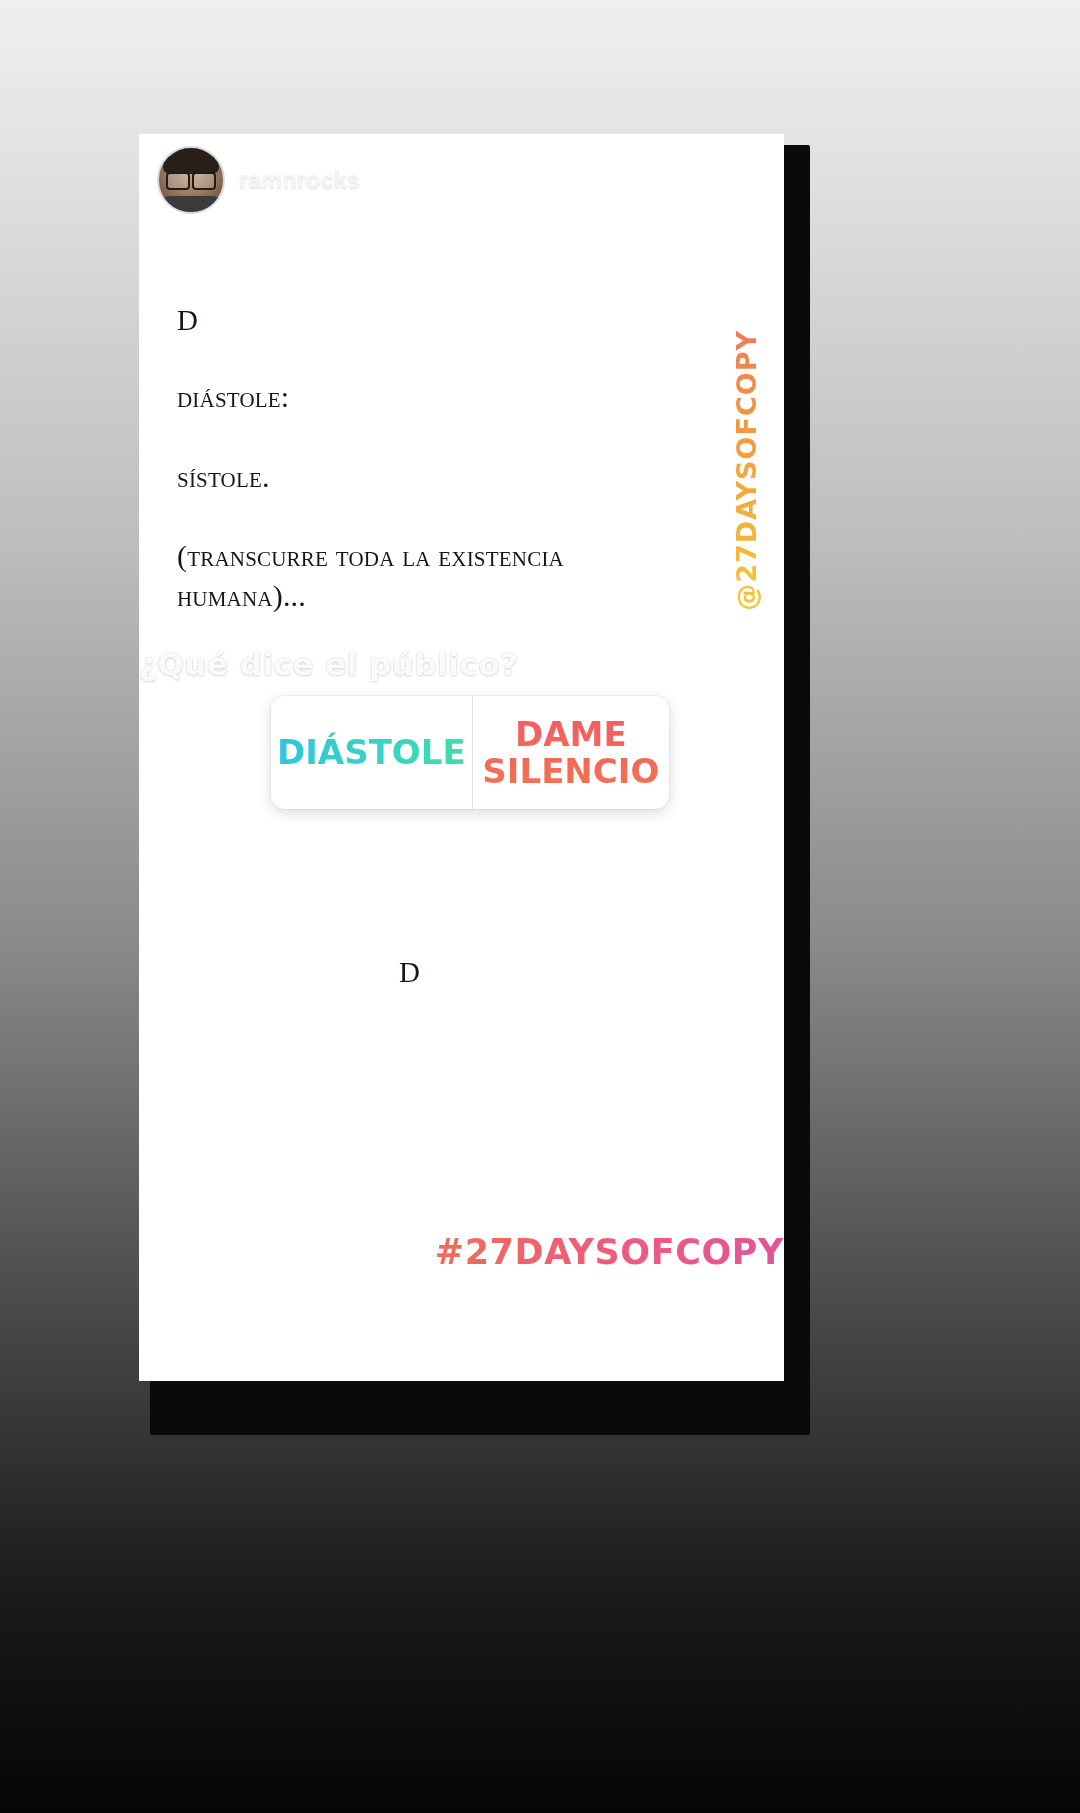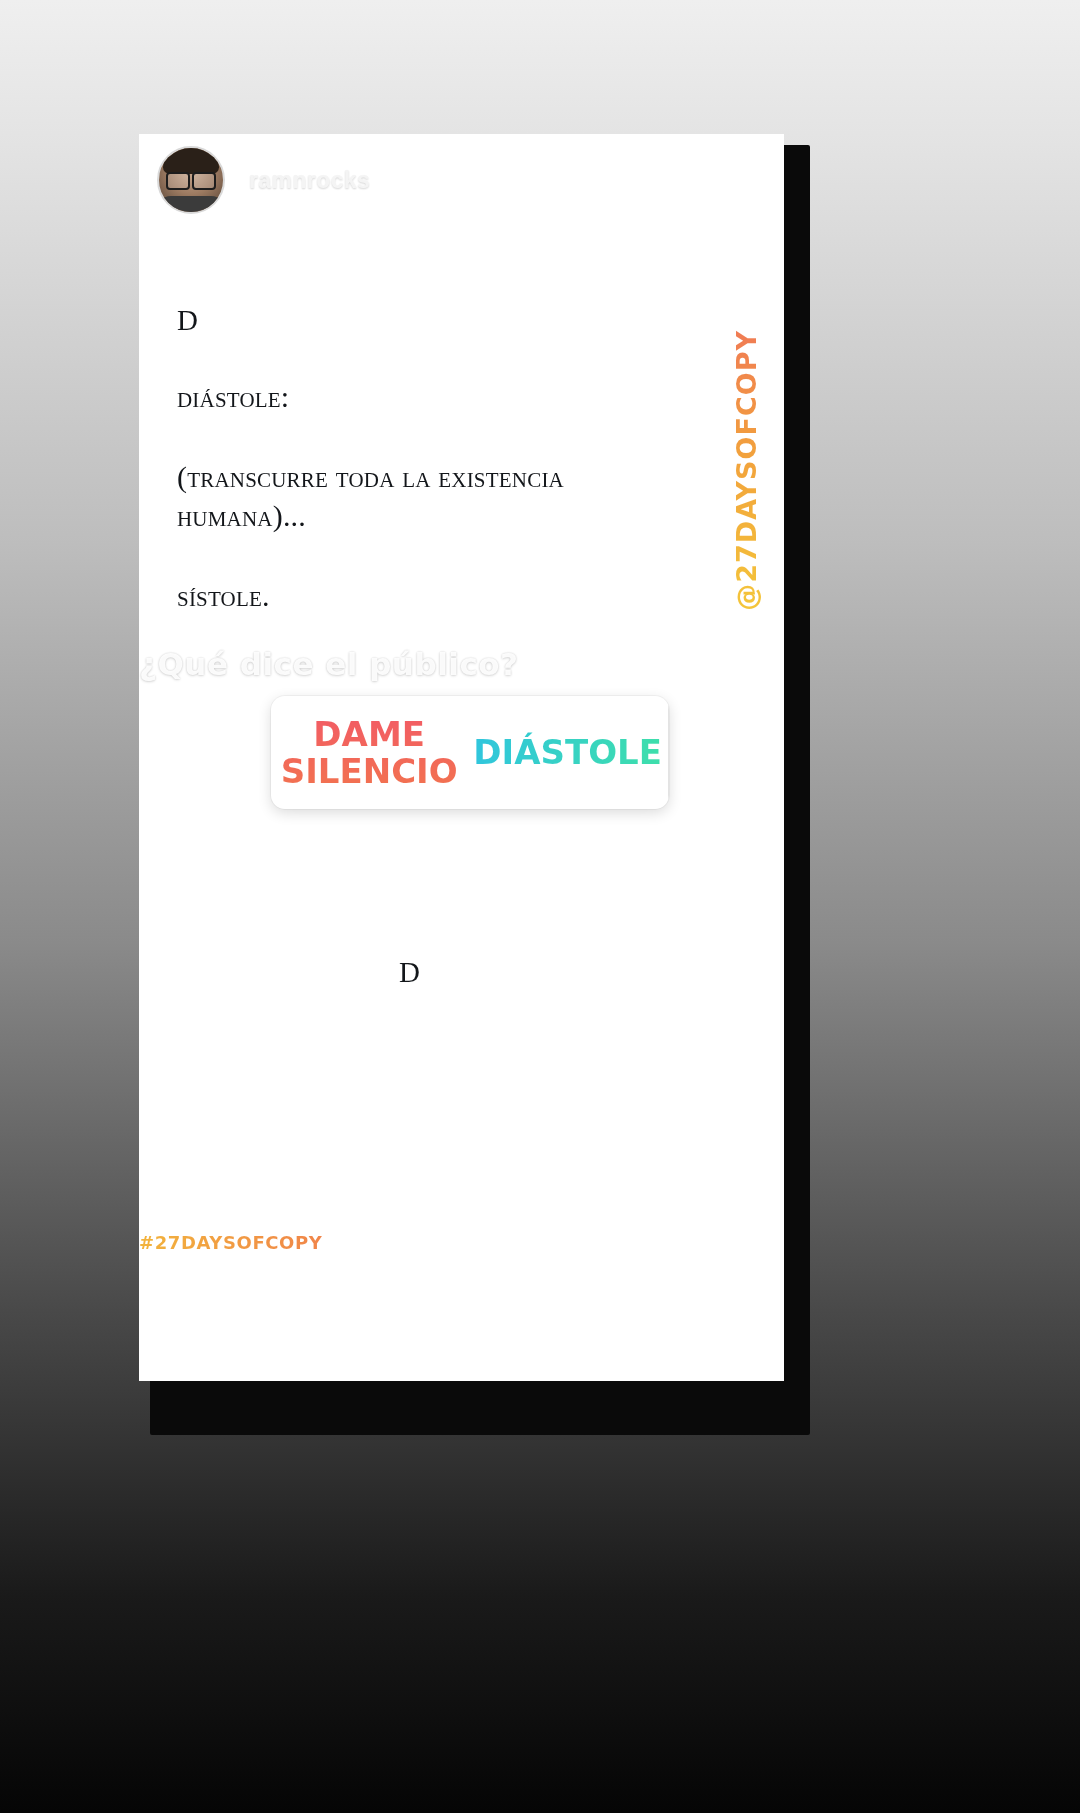--- a/index.html
+++ b/index.html
@@ -42,21 +42,21 @@
     overflow: hidden;
   }
 
   
   .story-header {
     position: absolute;
     left: 18px;
     top: 12px;
     display: flex;
     align-items: center;
-    gap: 24px;
+    gap: 14px;
   }
 
   .avatar {
     width: 64px;
     height: 64px;
     border-radius: 50%;
     border: 2px solid #d9d9d9;
     overflow: hidden;
     position: relative;
     background: radial-gradient(circle at 50% 35%, #caa98f 0%, #9d7b62 45%, #4b3a2e 100%);
@@ -203,24 +203,24 @@
     -webkit-background-clip: text;
     background-clip: text;
     color: transparent;
   }
 
   
   .hashtag {
     position: absolute;
     left: 0; right: 0;
     top: 1098px;
-    text-align: left;
-    font-family: "DejaVu Sans", sans-serif;
-    font-weight: bold;
-    font-size: 18px;
+    text-align: right;
+    font-family: "DejaVu Sans", sans-serif;
+    font-weight: bold;
+    font-size: 35px;
     letter-spacing: 0.6px;
     background: linear-gradient(90deg, #f2b43c 0%, #f0714f 40%, #ef5a7e 75%, #e0559a 100%);
     -webkit-background-clip: text;
     background-clip: text;
     color: transparent;
   }
 </style>
 </head>
 <body>
 
@@ -237,29 +237,29 @@
         <div class="shirt"></div>
       </div>
       <div class="username">ramnrocks</div>
     </div>
 
     <div class="vertical-handle">@27DAYSOFCOPY</div>
 
     <div class="poem-top">
       <div class="line-letter">D</div>
       <div class="line">Diástole:</div>
+      <div class="line">Sístole.</div>
       <div class="line">(transcurre toda la existencia humana)...</div>
-      <div class="line">Sístole.</div>
     </div>
 
     <div class="poll-question">¿Qué dice el público?</div>
 
     <div class="poll-box">
+      <div class="poll-option left">DIÁSTOLE</div>
       <div class="poll-option right">DAME SILENCIO</div>
-      <div class="poll-option left">DIÁSTOLE</div>
     </div>
 
     <div class="poem-bottom">
       <div class="line-letter">D</div>
     </div>
 
     <div class="hashtag">#27DAYSOFCOPY</div>
 
   </div>
 </div>

